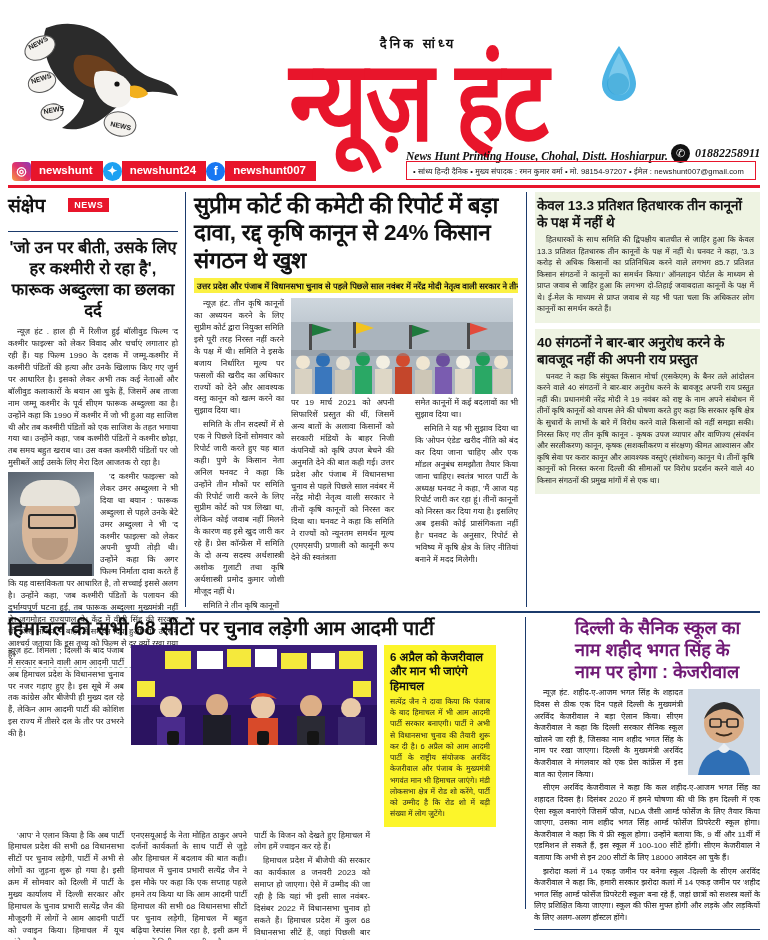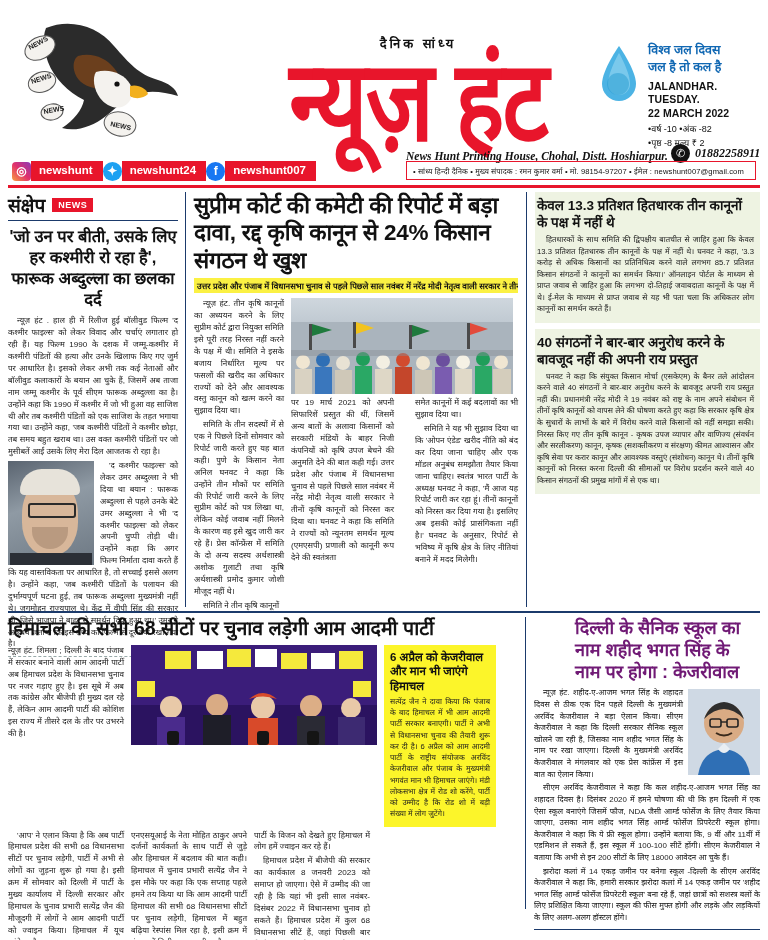--- a/index.html
+++ b/index.html
@@ -55,21 +55,21 @@
   .sb-right span{font-size:7.6px;color:#111;padding-left:6px;white-space:nowrap;letter-spacing:.1px;}
   .redrule{height:3px;background:#e8152b;margin:3px 0 0 0;}
 
   
   .grid{display:flex;margin-top:4px;height:415px;}
   .col-left{width:178px;padding-right:7px;border-right:1.5px solid #1b3a6b;box-sizing:border-box;}
   .col-mid{width:340px;padding:0 8px;box-sizing:border-box;}
   .col-right{width:234px;padding-left:8px;box-sizing:border-box;border-left:1.5px solid #1b3a6b;}
 
   
-  .brief-head{display:flex;align-items:center;gap:7px;border-bottom:1.5px solid #1b3a6b;padding-bottom:2px;}
+  .brief-head{display:flex;align-items:center;gap:23px;border-bottom:1.5px solid #1b3a6b;padding-bottom:13px;}
   .brief-title{font-size:19px;font-weight:700;color:#111;}
   .news-badge{background:#e8152b;color:#fff;font-size:9px;font-weight:700;padding:2px 6px;letter-spacing:.5px;}
   .brief-hl{font-size:16.5px;font-weight:700;line-height:1.28;text-align:center;margin:5px 0 5px 0;color:#111;}
   .body-txt{font-size:8.1px;line-height:1.47;text-align:justify;color:#1a1a1a;}
   .body-txt p{margin:0 0 2px 0;text-indent:9px;}
   .photo{background:#8d9aa6;position:relative;overflow:hidden;}
   .ph-farooq{width:86px;height:104px;float:left;margin:1px 6px 2px 0;
     background:linear-gradient(160deg,#5a6470 0%,#8f9aa4 40%,#6d7883 100%);}
   .ph-face{position:absolute;left:14px;top:16px;width:56px;height:78px;border-radius:48% 48% 42% 42%;background:#d8b79a;}
   .ph-cap{position:absolute;left:12px;top:8px;width:60px;height:26px;border-radius:30px 30px 6px 6px;background:#e7e3da;}
@@ -144,28 +144,20 @@
       <div class="daink">दैनिक  सांध्य</div>
       <div class="logo-main">न्यूज़ हंट</div>
     </div>
 
     <div class="mast-right">
       <svg class="droplet" viewBox="0 0 46 62">
         <path d="M23 2 C23 2 6 26 6 40 A17 17 0 0 0 40 40 C40 26 23 2 23 2 Z" fill="#4cb3e4"></path>
         <path d="M23 9 C23 9 12 28 12 40 A11 11 0 0 0 34 40 C34 28 23 9 23 9 Z" fill="#8fd3f0" opacity=".7"></path>
         <circle cx="22" cy="40" r="11" fill="#2b9fd4" opacity=".55"></circle>
       </svg>
-      <div class="mr-text">
-        <div class="jal1">विश्व जल दिवस</div>
-        <div class="jal1">जल है तो कल है</div>
-        <div class="place">JALANDHAR. TUESDAY.</div>
-        <div class="place" style="margin-top:0">22 MARCH 2022</div>
-        <div class="issue">•वर्ष -10  •अंक -82</div>
-        <div class="issue">•पृष्ठ -8 मूल्य ₹ 2</div>
-      </div>
     </div>
 
     <div class="printline">News Hunt Printing House, Chohal, Distt. Hoshiarpur.</div>
     <div class="phoneblk">
       <span class="phone-ic">✆</span>
       <span class="phone-no">01882258911</span>
     </div>
   </div>
 
   <div class="socialbar">

